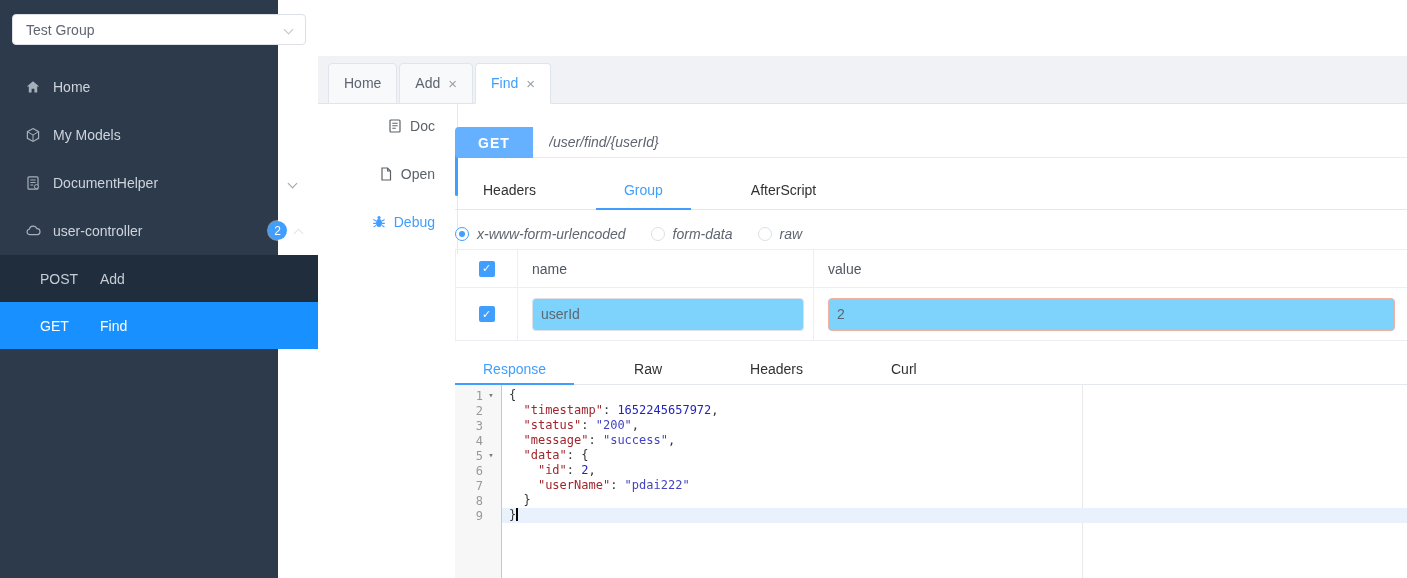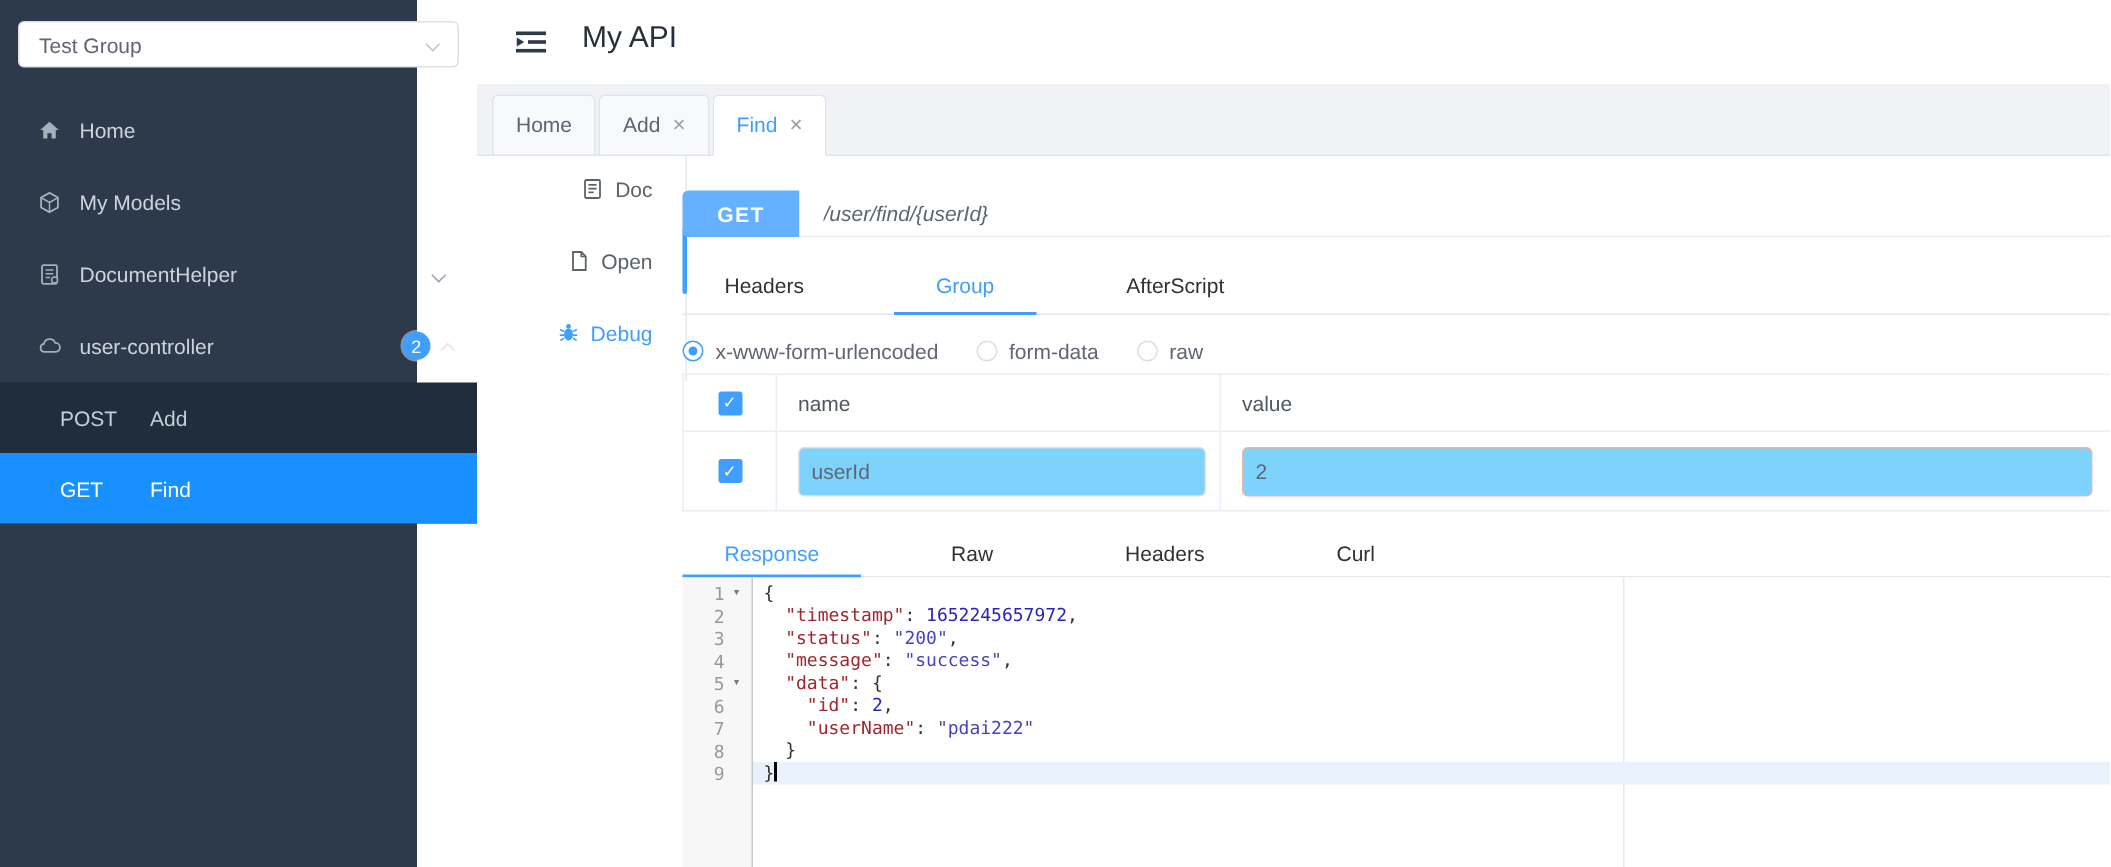--- a/index.html
+++ b/index.html
@@ -61,21 +61,21 @@
     font-size:14px; color:#5f6470; line-height:30px; background:#fff;font-style:italic; }
 
   .subtabs { display:flex; border-bottom:1px solid #e4e7ed; }
   .subtabs.param { margin-top:13px; height:39px; }
   .subtabs.resp { margin-top:12px; height:32px; }
   .subtab { padding:0 28px; margin-right:32px; display:flex; align-items:center; font-size:14px;
     color:#303133; cursor:pointer; position:relative; }
   .subtab.active { color:#409eff; }
   .subtab.active::after { content:""; position:absolute; left:0; right:0; bottom:-1px; height:2px; background:#409eff; }
 
-  .radio-row { margin-top:11px; height:26px; display:flex; align-items:center; }
+  .radio-row { margin-top:11px; height:26px; display:flex; align-items:center;font-style:italic; }
   .radio-group { display:flex; align-items:center; margin-right:25px; cursor:pointer; }
   .radio { width:14px; height:14px; border-radius:50%; border:1px solid #dcdfe6; background:#fff; position:relative; }
   .radio.checked { border-color:#409eff; }
   .radio.checked::after { content:""; position:absolute; left:3px; top:3px; width:6px; height:6px; border-radius:50%; background:#409eff; }
   .radio-label { margin-left:8px; font-size:14px; color:#5f6672; }
 
   .param-table { margin-top:2px; border:1px solid #ebeef5; border-right:none; }
   .pt-row { display:flex; }
   .pt-row.head { height:38px; border-bottom:1px solid #ebeef5; }
   .pt-row.data { height:52px; }
@@ -169,31 +169,20 @@
       </div>
       <div class="submenu-item active">
         <span class="method">GET</span>
         <span>Find</span>
       </div>
     </div>
   </div>
 
   <div class="main">
 
-    <div class="topbar">
-      <span class="fold-btn">
-        <svg width="24" height="22" viewBox="0 0 24 22">
-            <rect x="2" y="4" width="20" height="2.4" fill="#2c3a49"></rect>
-            <rect x="10" y="9.8" width="12" height="2.4" fill="#2c3a49"></rect>
-            <rect x="2" y="15.6" width="20" height="2.4" fill="#2c3a49"></rect>
-            <path d="M7.5 11 L2.5 8 V14 Z" fill="#2c3a49"></path>
-          </svg>
-      </span>
-      <span class="app-title">My API</span>
-    </div>
 
     <div class="tabstrip">
       <div class="page-tab">
         <span>Home</span>
       </div>
       <div class="page-tab">
         <span>Add</span>
         <span class="tab-close">×</span>
       </div>
       <div class="page-tab active">

